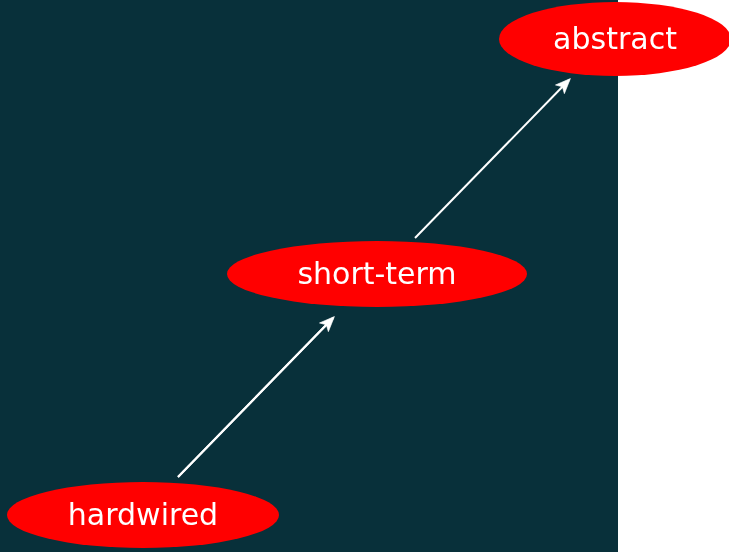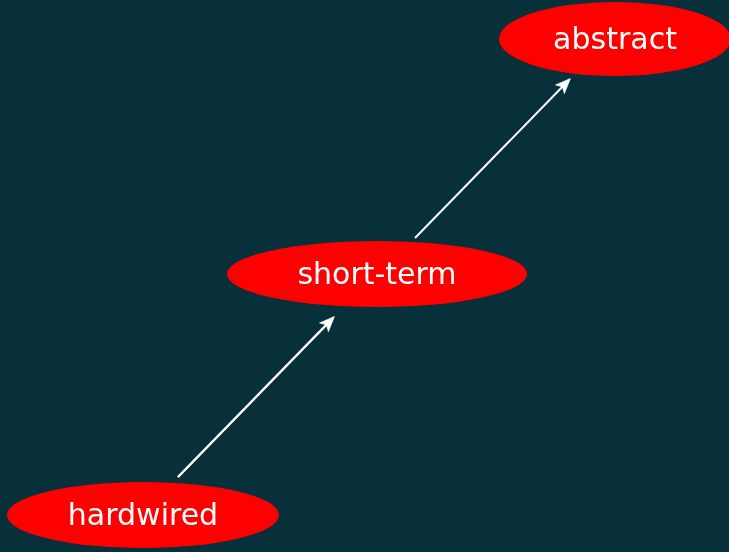--- a/index.html
+++ b/index.html
@@ -49,21 +49,21 @@
   .edge-arrowhead {
     fill: #ffffff;
     stroke: #ffffff;
     stroke-width: 0.6;
     stroke-linejoin: miter;
   }
 </style>
 </head>
 <body>
 
-<div id="diagram-canvas" style="width: 729px; height: 552px; background: rgb(8, 48, 58);">
+<div id="diagram-canvas" style="width: 618px; height: 552px; background: rgb(8, 48, 58);">
   <svg id="graph-svg" viewBox="0 0 729 552" xmlns="http://www.w3.org/2000/svg" style="width: 729px; height: 552px;">
 
     <g>
 
       <g>
         <line class="edge-line" x1="178" y1="477" x2="333" y2="318" stroke="#ffffff" stroke-width="2"></line>
         <line class="edge-line" x1="178" y1="477" x2="333" y2="318" stroke="#ffffff" stroke-width="2"></line>
 
         <g transform="translate(333,318) rotate(-45.73)">
           <path class="edge-arrowhead" d="M 2 0 L -13 -6.2 L -9.5 0 L -13 6.2 Z" fill="#ffffff" stroke="#ffffff"></path>

